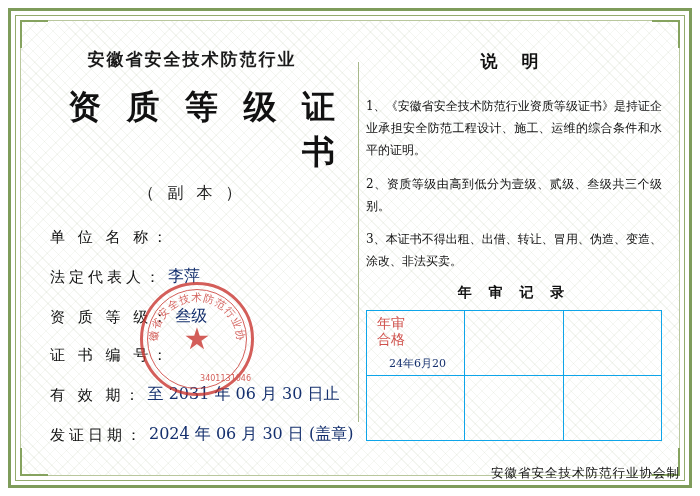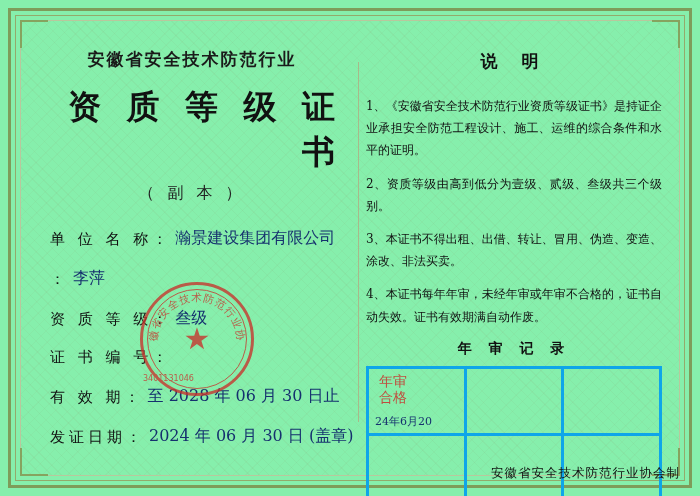--- a/index.html
+++ b/index.html
@@ -10,21 +10,21 @@
     width: 700px;
     height: 496px;
     overflow: hidden;
     font-family: "DejaVu Sans", "Liberation Sans", sans-serif;
     background: #d8d6cb;
   }
   .certificate {
     position: relative;
     width: 700px;
     height: 496px;
-    background: #86efac;
+    background: #ffffff;
     box-sizing: border-box;
   }
   
   .border-outer {
     position: absolute;
     left: 8px; top: 8px; right: 8px; bottom: 8px;
     border: 3px solid #7e9c5a;
     box-sizing: border-box;
   }
   .border-inner {
@@ -186,21 +186,21 @@
     fill: #c8322c;
     font-size: 10.5px;
     font-family: "DejaVu Serif", "Liberation Serif", serif;
     letter-spacing: 1px;
   }
   .seal .code-text {
     position: absolute;
     left: 0;
     bottom: 10px;
     width: 100%;
-    text-align: left;
+    text-align: right;
     color: #c8322c;
     font-size: 8px;
     font-family: "DejaVu Sans", sans-serif;
   }
 
   
   .notes-title {
     text-align: center;
     font-size: 17px;
     letter-spacing: 9px;
@@ -227,39 +227,39 @@
     margin-top: 12px;
     margin-bottom: 8px;
     font-family: "DejaVu Serif", "Liberation Serif", serif;
   }
   .review-table {
     width: 100%;
     border-collapse: collapse;
     table-layout: fixed;
   }
   .review-table td {
-    border: 3px solid #0ea5e9;
+    border: 1px solid #0ea5e9;
     height: 62px;
     position: relative;
     vertical-align: top;
   }
   .stamp-red {
     position: absolute;
     left: 10px;
     top: 4px;
     color: #c8322c;
     font-size: 14px;
     line-height: 1.15;
     width: 40px;
     font-family: "DejaVu Serif", "Liberation Serif", serif;
     opacity: 0.85;
   }
   .stamp-blue {
     position: absolute;
-    left: 6px;
+    left: 22px;
     bottom: 4px;
     color: #15306e;
     font-size: 11px;
     font-family: "DejaVu Serif", "Liberation Serif", serif;
   }
 
   .footer {
     position: absolute;
     right: 20px;
     bottom: 14px;
@@ -286,56 +286,55 @@
 
     <div class="left-pane">
       <div class="org-line">安徽省安全技术防范行业</div>
       <div class="main-title">资 质 等 级 证 书</div>
       <div class="sub-title">（ 副 本 ）</div>
 
       <div class="fields">
         <div class="field-row">
           <span class="field-label">单 位 名 称</span>
           <span class="field-colon">：</span>
-          <span class="field-value handwritten">瀚景建设集团有限公司</span>
-        </div>
-        <div class="field-row">
+        </div>
+        <div class="field-row">
+          <span class="field-label">法定代表人</span>
           <span class="field-colon">：</span>
           <span class="field-value handwritten">李萍</span>
         </div>
         <div class="field-row">
           <span class="field-label">资 质 等 级</span>
           <span class="field-colon">：</span>
           <span class="field-value handwritten">叁级</span>
         </div>
         <div class="field-row">
           <span class="field-label">证 书 编 号</span>
           <span class="field-colon">：</span>
         </div>
         <div class="field-row">
           <span class="field-label">有 效 期</span>
           <span class="field-colon">：</span>
-          <span class="field-value handwritten">至 2028 年 06 月 30 日止</span>
+          <span class="field-value handwritten">至 2031 年 06 月 30 日止</span>
         </div>
         <div class="field-row issue">
           <span class="field-label">发证日期</span>
           <span class="field-colon">：</span>
           <span class="field-value handwritten">2024 年 06 月 30 日 (盖章)</span>
         </div>
       </div>
     </div>
 
     <div class="divider"></div>
 
     <div class="right-pane">
       <div class="notes-title">说 明</div>
       <div class="note-item">1、《安徽省安全技术防范行业资质等级证书》是持证企业承担安全防范工程设计、施工、运维的综合条件和水平的证明。</div>
       <div class="note-item">2、资质等级由高到低分为壹级、贰级、叁级共三个级别。</div>
       <div class="note-item">3、本证书不得出租、出借、转让、冒用、伪造、变造、涂改、非法买卖。</div>
-      <div class="note-item">4、本证书每年年审，未经年审或年审不合格的，证书自动失效。证书有效期满自动作废。</div>
 
       <div class="review-title">年 审 记 录</div>
       <table class="review-table">
         <tbody>
             <tr>
           <td>
             <span class="stamp-red">年审合格</span>
             <span class="stamp-blue">24年6月20</span>
           </td>
           <td>

